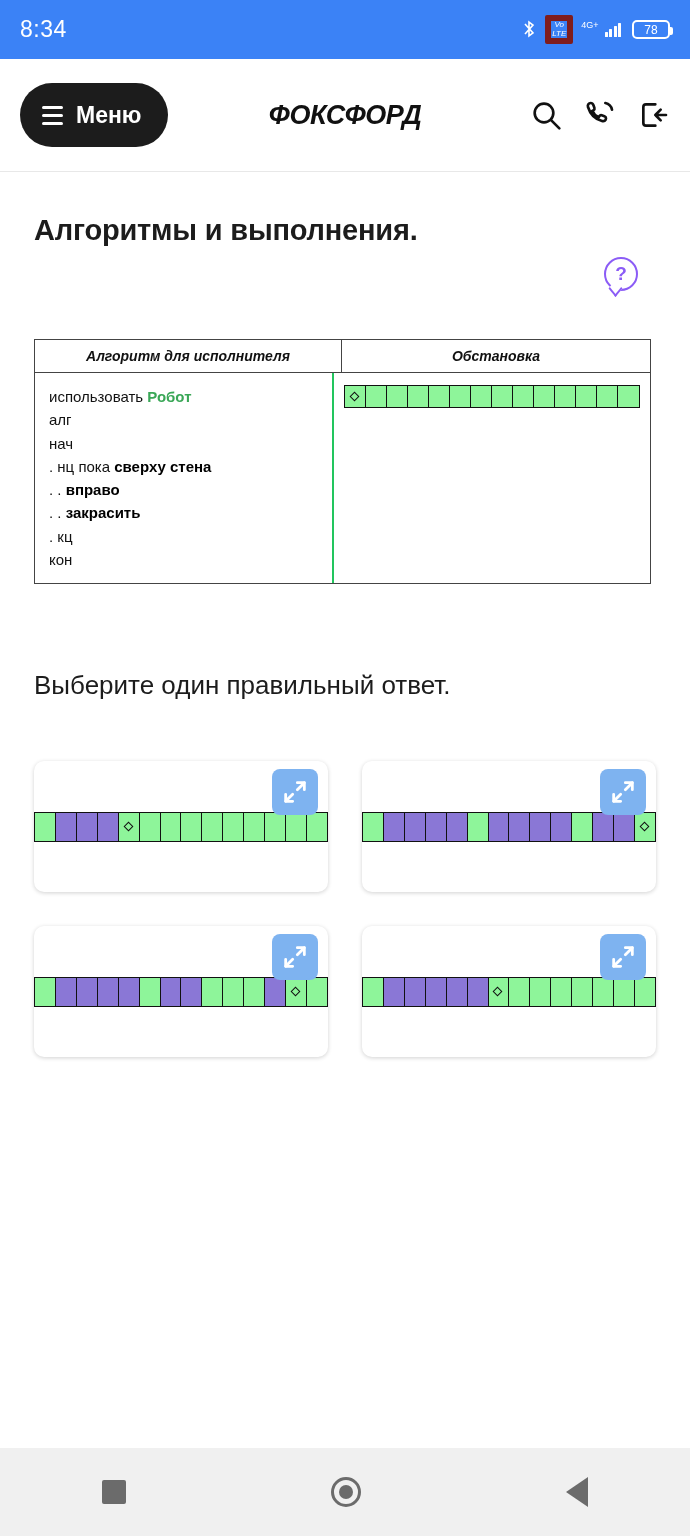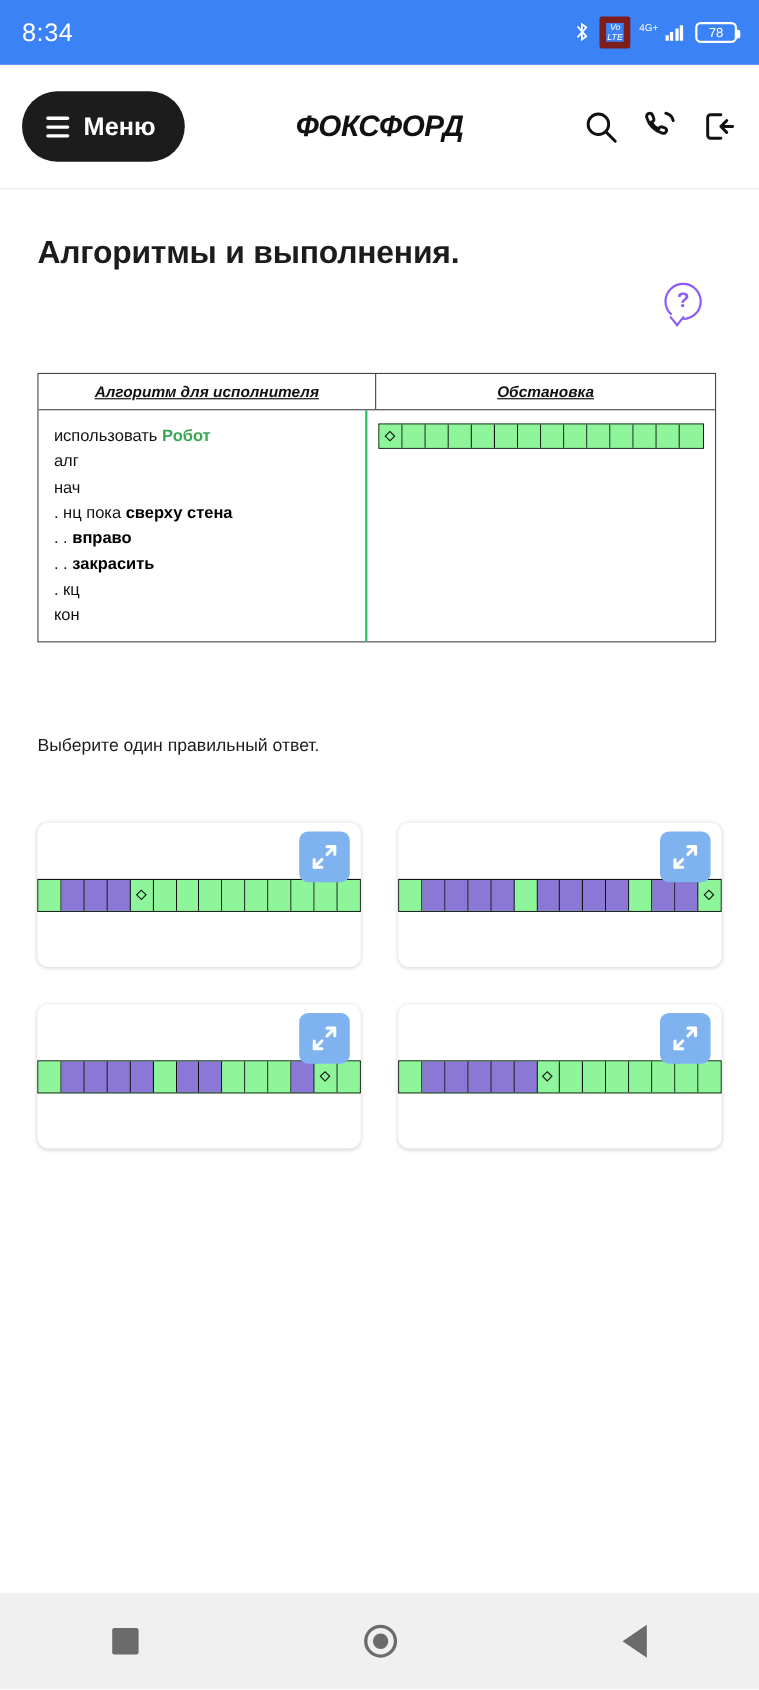--- a/index.html
+++ b/index.html
@@ -104,21 +104,21 @@
     font-size: 25px; line-height: 1.6; color: #1c1c1c;
   }
 
   
   .algo-table {
     margin-top: 48px;
     border: 1px solid #444;
     display: flex; flex-direction: column;
     width: 617px;
   }
-  .algo-head { display: flex; border-bottom: 1px solid #444; text-decoration: underline; }
+  .algo-head { display: flex; border-bottom: 1px solid #444; }
   .algo-head > div {
     padding: 8px 4px;
     font-size: 14px; font-weight: 700; font-style: italic;
     text-align: center; color: #111;
   }
   .algo-head .c1 { width: 307px; border-right: 1px solid #444; }
   .algo-head .c2 { flex: 1; }
   .algo-body { display: flex; min-height: 175px; }
   .algo-code {
     width: 307px; border-right: 2px solid #22c55e;
@@ -148,21 +148,21 @@
   .cell.filled { background: #8a77d6; }
   .cell .robot {
     position: absolute; left: 50%; top: 50%;
     width: 7px; height: 7px; margin: -4px 0 0 -4px;
     border: 1px solid #111; transform: rotate(45deg);
     background: transparent;
   }
 
   .prompt {
     margin-top: 86px;
-    font-size: 16px; color: #1c1c1c; font-weight: 400;
+    font-size: 26px; color: #1c1c1c; font-weight: 400;
   }
 
   
   .options {
     margin-top: 60px;
     display: grid;
     grid-template-columns: 294px 294px;
     gap: 34px 34px;
   }
   .option-card {

